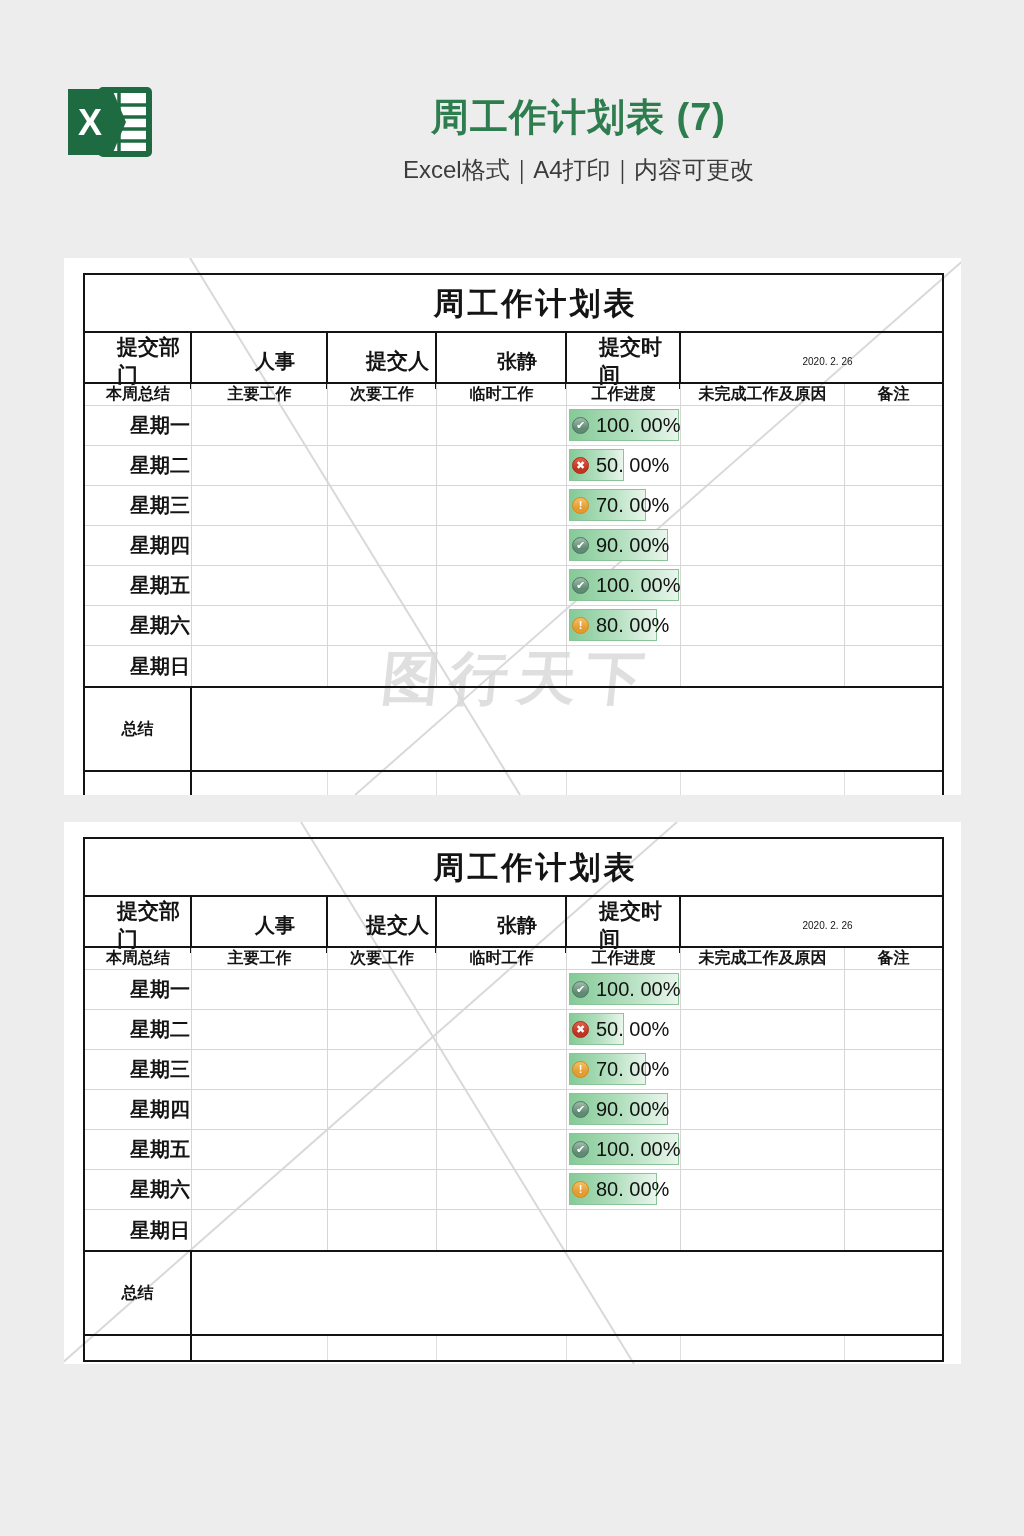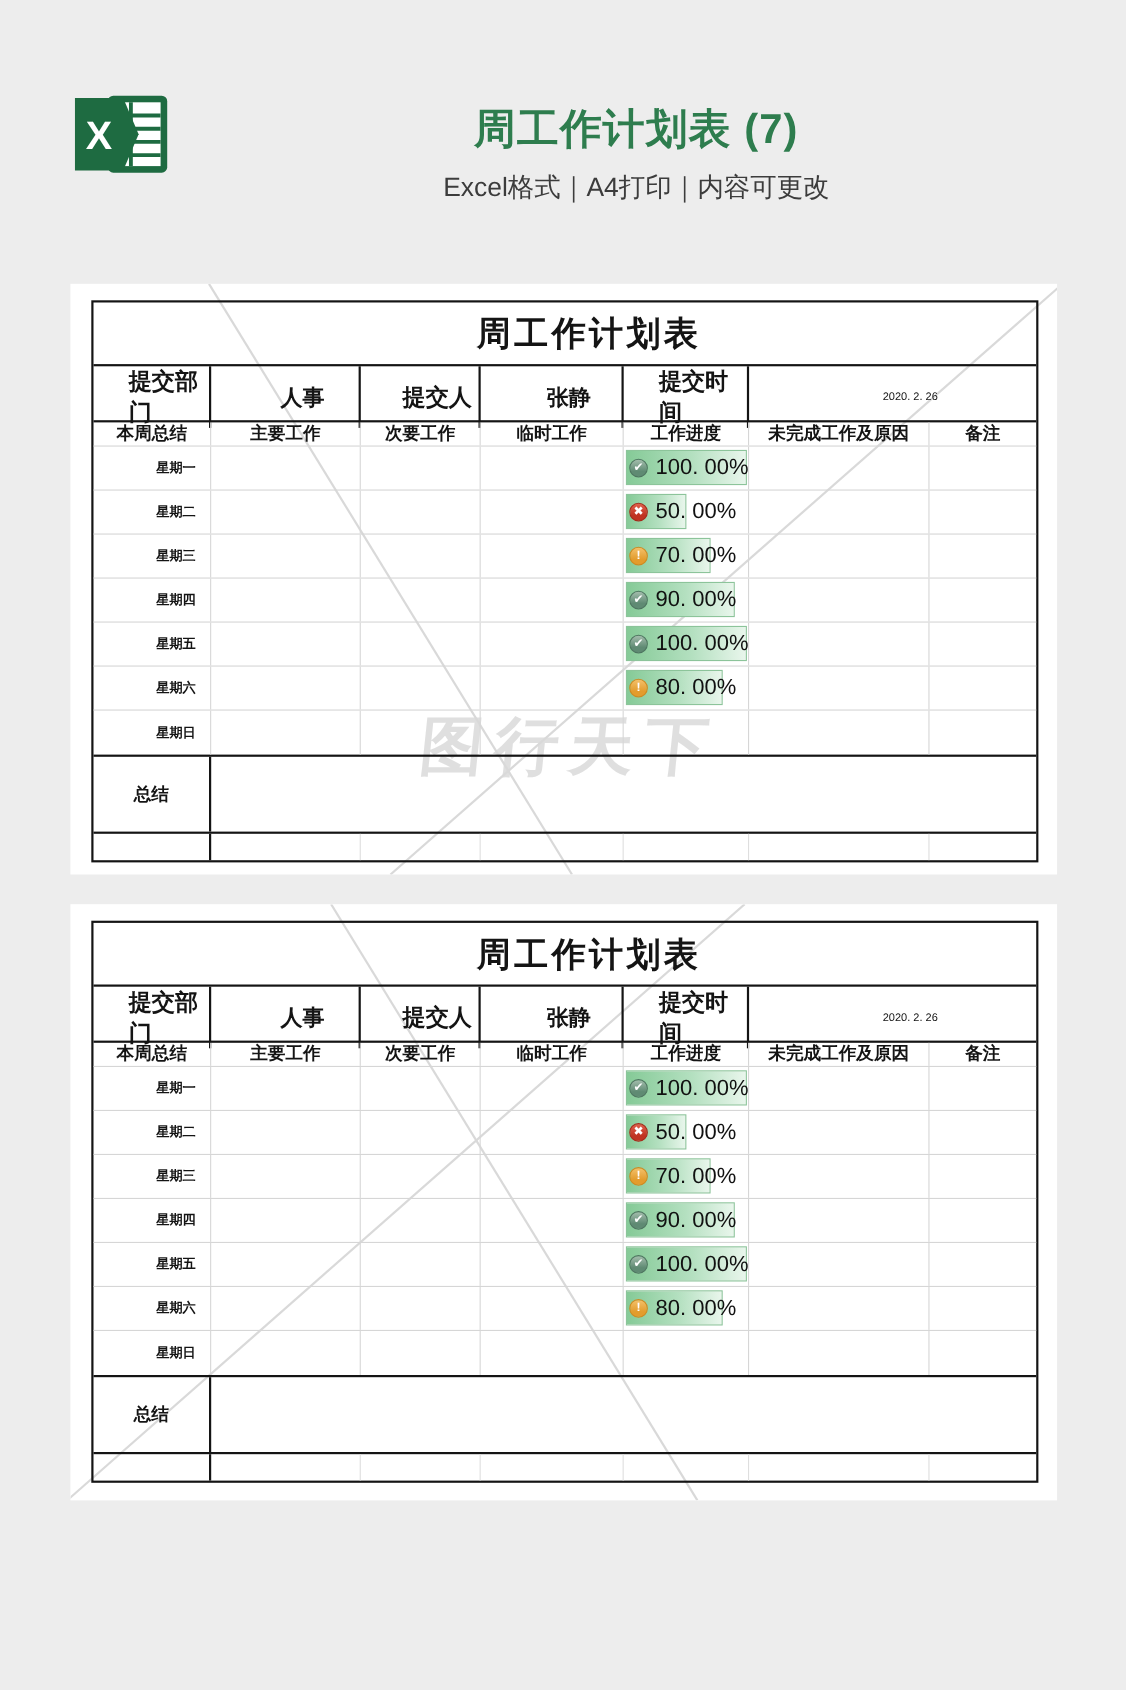--- a/index.html
+++ b/index.html
@@ -68,42 +68,42 @@
   .t-days .row{
     display:grid;grid-template-columns:107px 136px 109px 130px 114px 164px 97px;
     height:40px;border-bottom:1px solid #d6d6d6;
   }
   .t-days .row:last-child{border-bottom:none;}
   .t-days .cell{
     border-right:1px solid #d6d6d6;
     display:flex;align-items:center;justify-content:center;
   }
   .t-days .cell:last-child{border-right:none;}
-  .day-label{font-size:12px;font-weight:600;padding-left:44px;}
+  .day-label{font-size:20px;font-weight:600;padding-left:44px;}
   .progress-cell{position:relative;}
   .bar{
     position:absolute;left:2px;top:3px;height:32px;
     background:linear-gradient(to right,#85ca97 0%,#b4e0c0 55%,#e9f6ec 100%);
     border:1px solid #8cc49a;
   }
   .badge-row{
     position:absolute;left:5px;top:0;height:100%;
     display:flex;align-items:center;gap:7px;white-space:nowrap;
   }
   .dot{
     width:17px;height:17px;border-radius:50%;flex:0 0 17px;
     color:#fff;font-size:11px;font-weight:bold;line-height:1;
     display:flex;align-items:center;justify-content:center;
   }
   .dot.done{background:linear-gradient(180deg,#a3bcac 0%,#5f8a73 70%);border:1px solid #4e7560;}
   .dot.bad {background:linear-gradient(180deg,#e0614c 0%,#c03422 70%);border:1px solid #a52a1a;}
   .dot.warn{background:linear-gradient(180deg,#f3c06a 0%,#e39c2d 70%);border:1px solid #cf8a20;}
   .pct{font-size:20px;color:#111;}
   .t-summary{
-    display:grid;grid-template-columns:107px 750px;height:72px;
+    display:grid;grid-template-columns:107px 750px;height:86px;
     border-top:2px solid #141414;border-bottom:2px solid #141414;
   }
   .t-summary .s-label{
     border-right:2px solid #141414;
     display:flex;align-items:center;justify-content:center;
     font-size:16px;font-weight:600;
   }
   .t-partial{
     display:grid;grid-template-columns:107px 136px 109px 130px 114px 164px 97px;
     height:24px;

